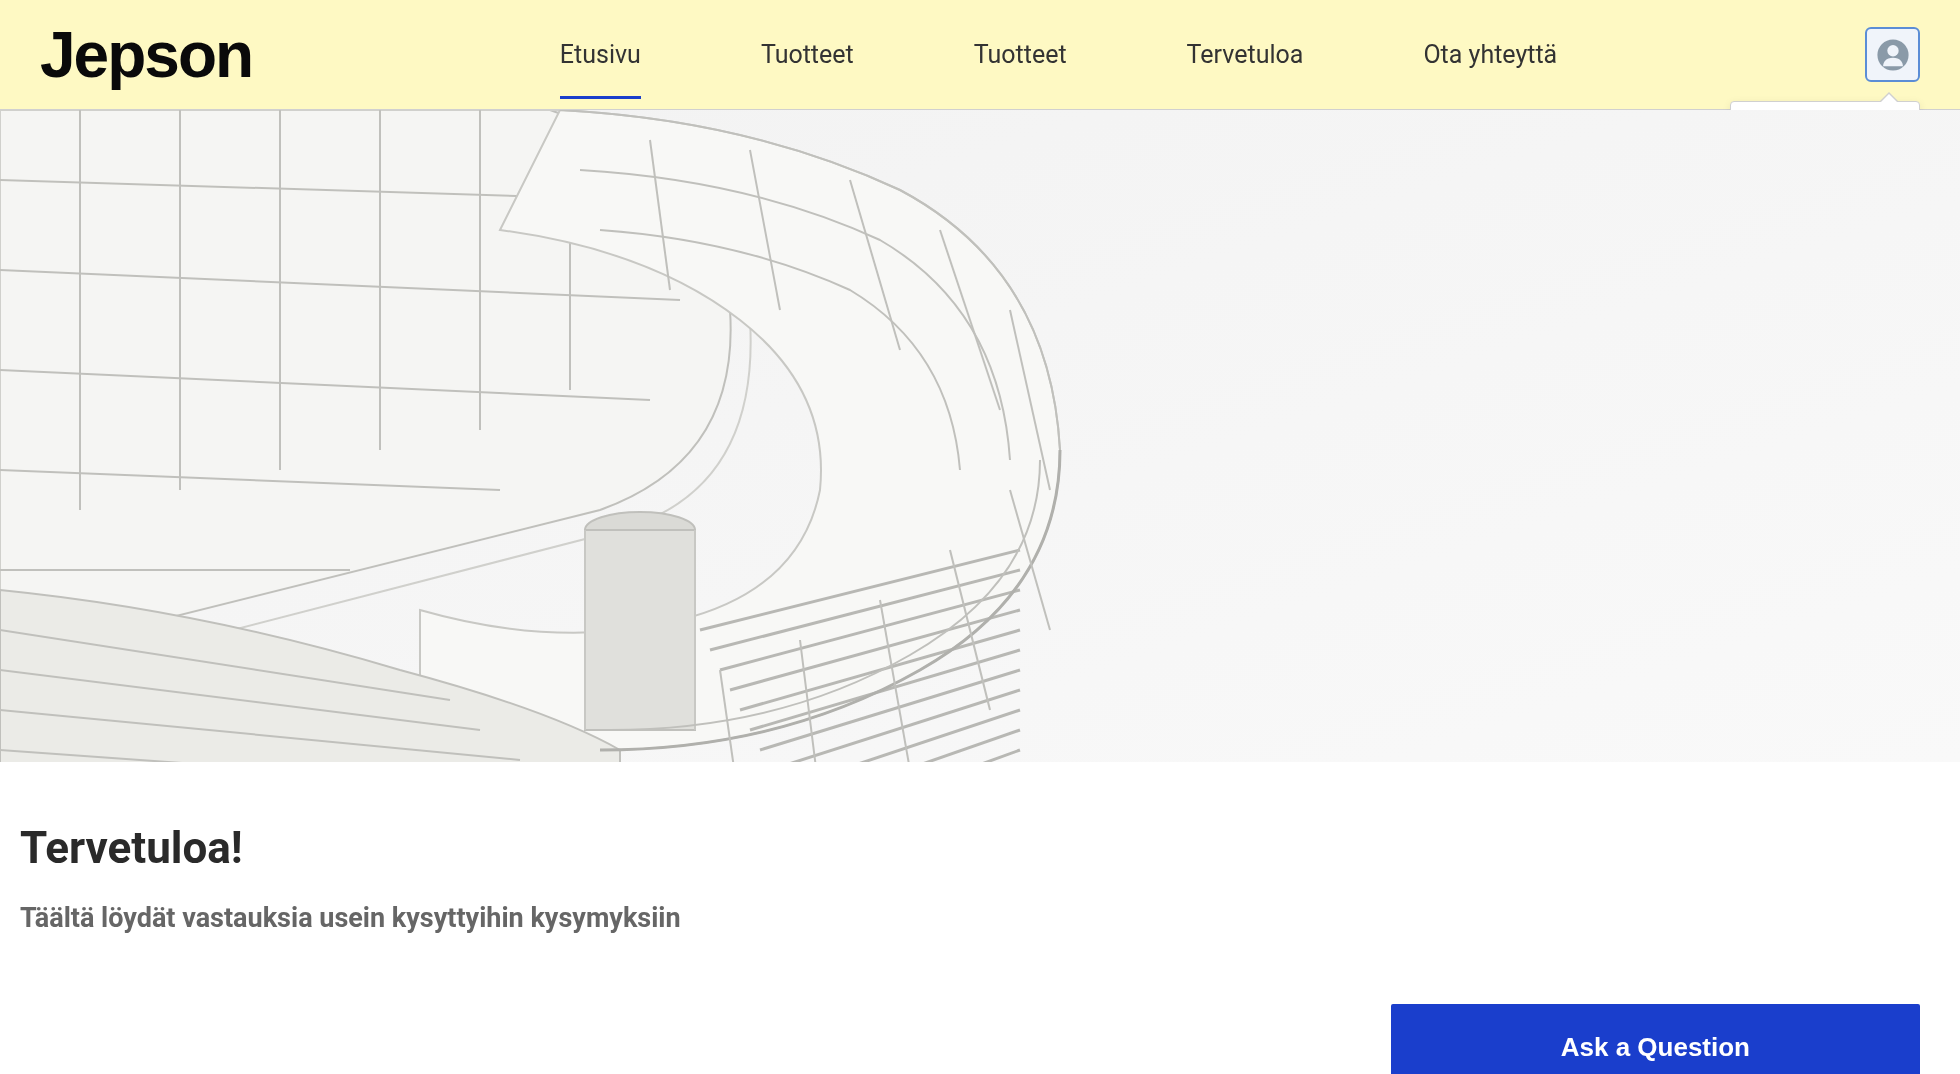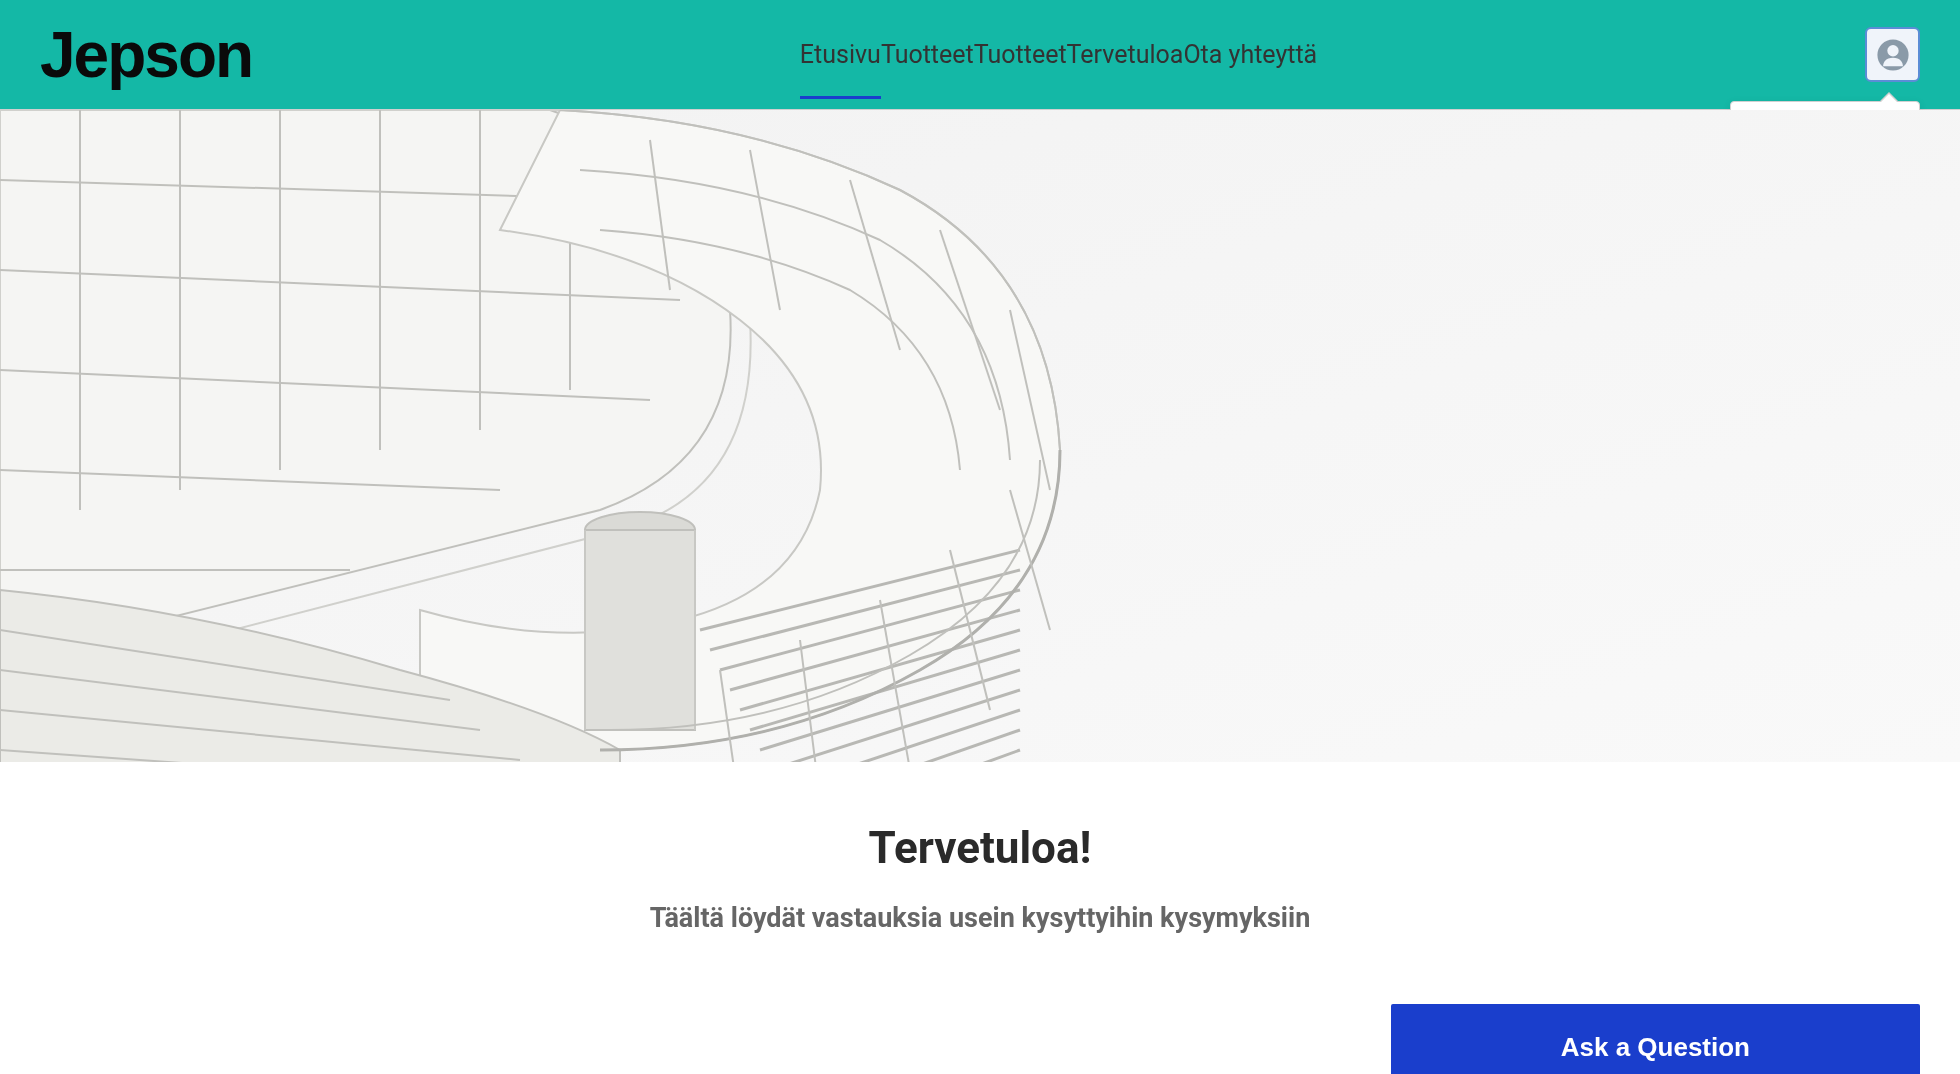--- a/index.html
+++ b/index.html
@@ -15,35 +15,36 @@
       overflow-x: hidden;
     }
     
     .header {
       display: flex;
       align-items: center;
       justify-content: space-between;
       padding: 0 40px;
       height: 110px;
       border-bottom: 1px solid #d0d0d0;
-      background: #14b8a6;
+      background: #fef9c3;
       position: relative;
     }
     
     .logo {
       font-size: 64px;
       font-weight: 800;
       letter-spacing: -2px;
       color: #0a0a0a;
       font-family: Helvetica, Arial, sans-serif;
     }
     
     .nav {
       display: flex;
       align-items: center;
+      gap: 120px;
     }
     
     .nav-item {
       font-size: 25px;
       color: #333333;
       cursor: pointer;
       padding: 10px 0;
       position: relative;
     }
     
@@ -128,21 +129,21 @@
       position: relative;
       overflow: hidden;
     }
     
     .hero-svg {
       width: 100%;
       height: 100%;
     }
     
     .content {
-      text-align: center;
+      text-align: left;
       padding: 60px 20px 40px;
     }
     
     .welcome-title {
       font-size: 44px;
       font-weight: 700;
       color: #2a2a2a;
       margin-bottom: 28px;
     }
     

